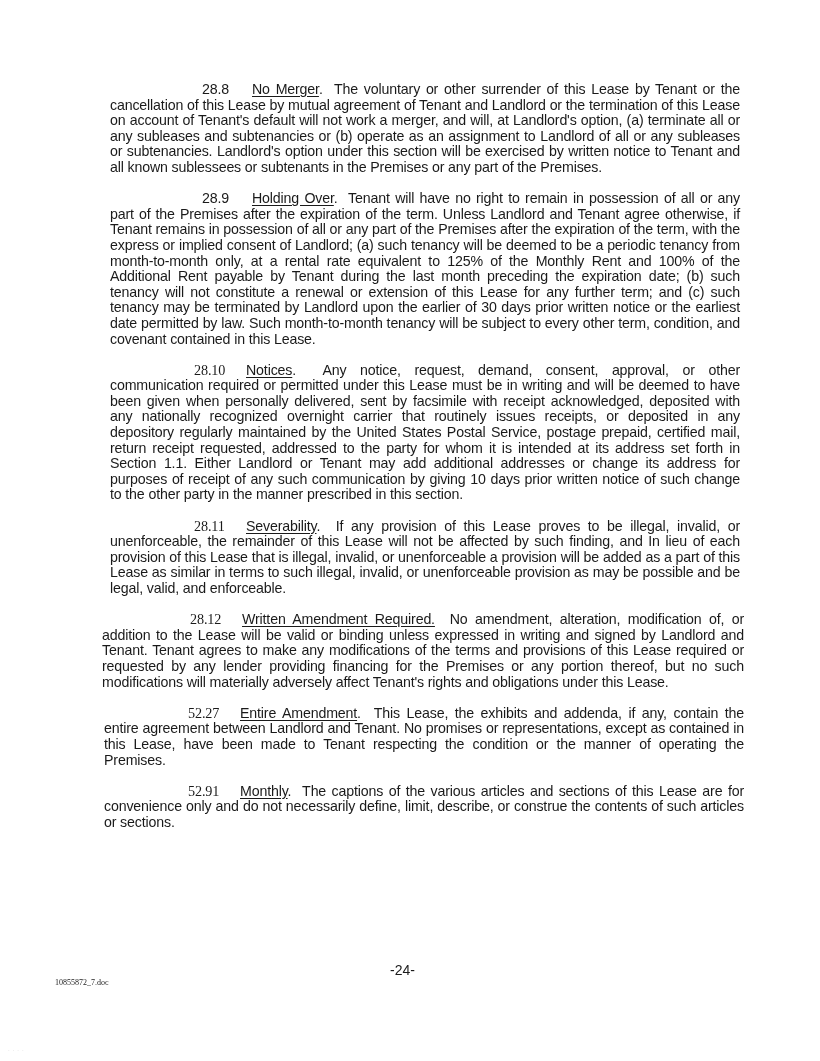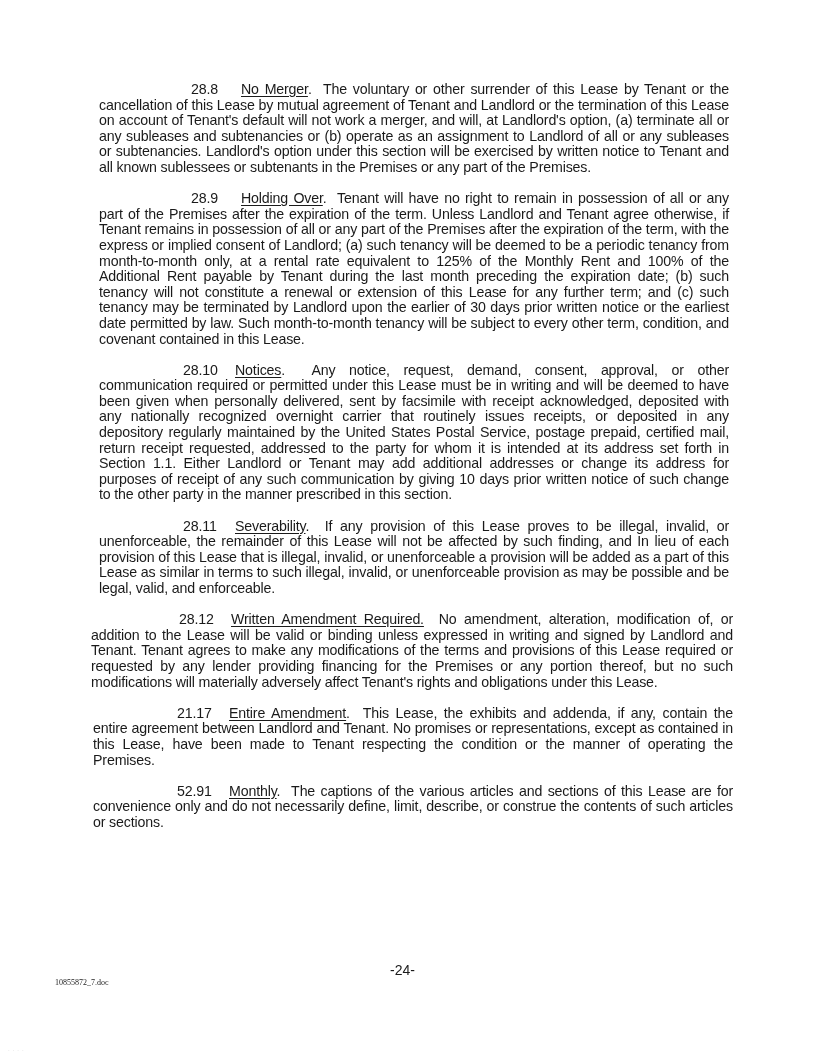--- a/index.html
+++ b/index.html
@@ -16,39 +16,39 @@
   }
   .page {
     position: absolute;
     left: 0; top: 0;
     width: 820px;
     height: 1061px;
     background: #ffffff;
   }
   .body-text {
     position: absolute;
-    left: 99px;
+    left: 110px;
     width: 630px;
     top: 82px;
     font-family: "Liberation Sans", sans-serif;
     font-size: 14.2px;
     line-height: 15.6px;
     letter-spacing: -0.15px;
   }
   .para {
     margin: 0 0 15.6px 0;
     text-align: justify;
     text-indent: 92px;
   }
   .para .num {
     display: inline-block;
     width: 50px;
     text-indent: 0;
   }
-  .para.wide .num { width: 52px; }
+  .para.wide .num { width: 52px; font-family: Liberation Serif, serif; }
   .para .cap {
     text-decoration: underline;
     text-underline-offset: 2px;
   }
   .footer-id {
     position: absolute;
     left: 55px;
     top: 978px;
     font-family: "Liberation Serif", serif;
     font-size: 8px;
@@ -92,21 +92,21 @@
 
     <p class="para wide" style="text-indent:84px">
       <span class="num">28.11</span><span class="cap">Severability</span><span>.</span>&nbsp; <span>If any provision of this Lease proves to be illegal, invalid, or unenforceable, the remainder of this Lease will not be affected by such finding, and In lieu of each provision of this Lease that is illegal, invalid, or unenforceable a provision will be added as a part of this Lease as similar in terms to such illegal, invalid, or unenforceable provision as may be possible and be legal, valid, and enforceable.</span>
     </p>
 
     <p class="para wide" style="text-indent:88px;margin-left:-8px;margin-right:-4px">
       <span class="num">28.12</span><span class="cap">Written Amendment Required.</span><span></span>&nbsp; <span>No amendment, alteration, modification of, or addition to the Lease will be valid or binding unless expressed in writing and signed by Landlord and Tenant.  Tenant agrees to make any modifications of the terms and provisions of this Lease required or requested by any lender providing financing for the Premises or any portion thereof, but no such modifications will materially adversely affect Tenant's rights and obligations under this Lease.</span>
     </p>
 
     <p class="para wide" style="text-indent:84px;margin-left:-6px;margin-right:-4px">
-      <span class="num">21.17</span><span class="cap">Entire Amendment</span><span>.</span>&nbsp; <span>This Lease, the exhibits and addenda, if any, contain the entire agreement between Landlord and Tenant. No promises or representations, except as contained in this Lease, have been made to Tenant respecting the condition or the manner of operating the Premises.</span>
+      <span class="num">52.27</span><span class="cap">Entire Amendment</span><span>.</span>&nbsp; <span>This Lease, the exhibits and addenda, if any, contain the entire agreement between Landlord and Tenant. No promises or representations, except as contained in this Lease, have been made to Tenant respecting the condition or the manner of operating the Premises.</span>
     </p>
 
     <p class="para wide" style="text-indent:84px;margin-left:-6px;margin-right:-4px">
       <span class="num">52.91</span><span class="cap">Monthly</span><span>.</span>&nbsp; <span>The captions of the various articles and sections of this Lease are for convenience only and do not necessarily define, limit, describe, or construe the contents of such articles or sections.</span>
     </p>
 
   </div>
 
   <div class="page-num">-24-</div>
   <div class="footer-id">10855872_7.doc</div>

